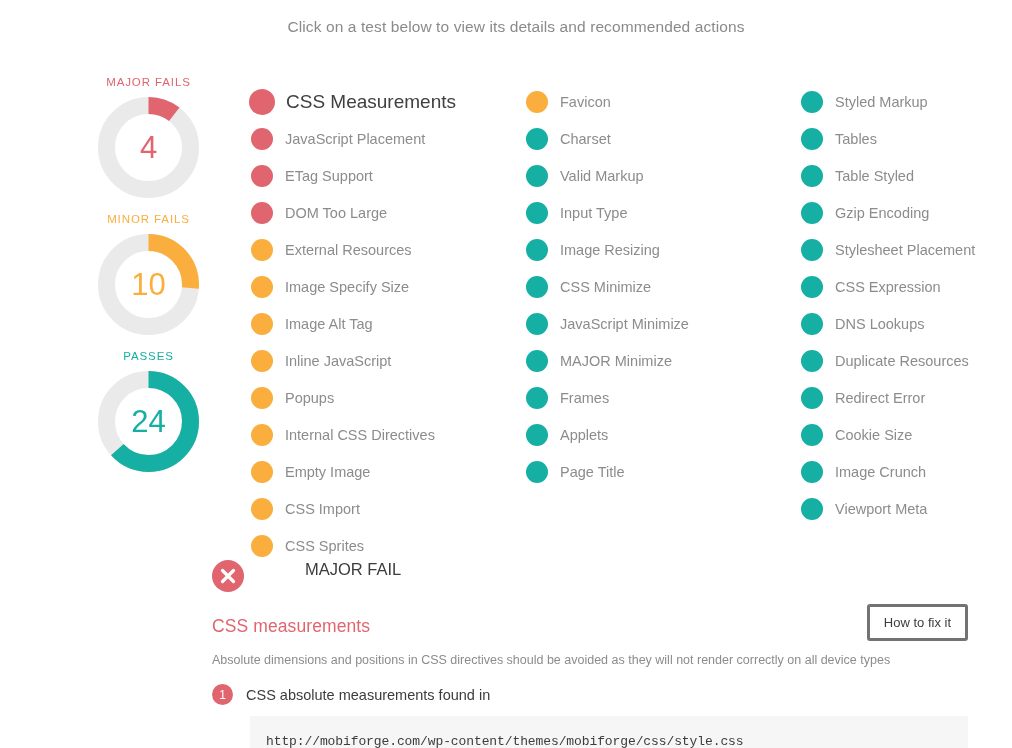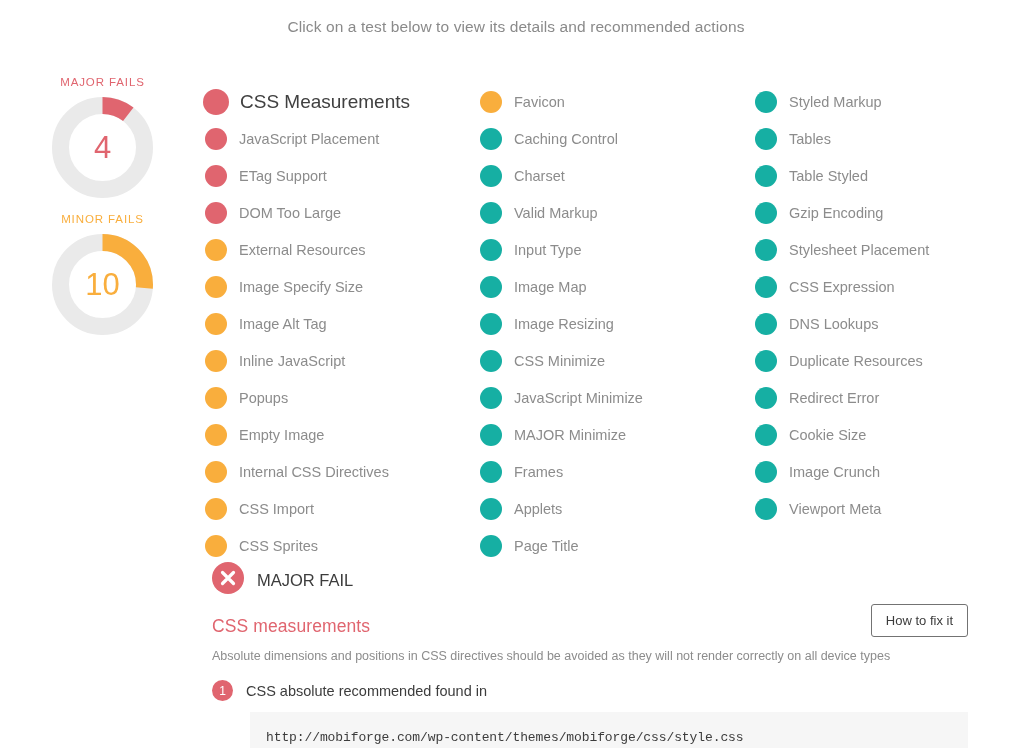--- a/index.html
+++ b/index.html
@@ -23,20 +23,21 @@
     color: #8a8a8a;
     padding-top: 18px;
     letter-spacing: .1px;
     margin-left: 20px;
   }
 
   
   .layout {
     display: flex;
     align-items: flex-start;
+    margin-left: 46px;
   }
 
   
   .gauges {
     width: 205px;
     flex: 0 0 205px;
     padding-top: 40px;
     box-sizing: border-box;
   }
   .gauge-block {
@@ -107,22 +108,23 @@
 
   
   .detail {
     position: absolute;
     left: 212px;
     top: 560px;
     width: 756px;
   }
   .detail-status {
     display: flex;
-    align-items: center;
+    align-items: flex-start;
     height: 40px;
+    gap: 48px;
   }
   .x-icon { flex: 0 0 32px; margin-right: 13px; }
   .detail-status-text {
     font-size: 16.5px;
     color: #3c3c3c;
   }
   .detail-title-row {
     display: flex;
     align-items: flex-start;
     justify-content: space-between;
@@ -130,21 +132,21 @@
   }
   .detail-title {
     font-size: 17.5px;
     letter-spacing: .1px;
   }
   .fix-button {
     font-family: "Liberation Sans", sans-serif;
     font-size: 13px;
     color: #3c3c3c;
     background: #ffffff;
-    border: 1px solid #737373;
+    border: 3px solid #737373;
     border-radius: 3px;
     padding: 8px 14px;
     margin-top: -12px;
     cursor: pointer;
     white-space: nowrap;
   }
   .detail-desc {
     font-size: 12.5px;
     color: #8c8c8c;
     margin-top: 12px;
@@ -201,20 +203,30 @@
       <div class="gauge-block">
         <div class="gauge-label" style="color: rgb(249, 174, 61);">MINOR FAILS</div>
         <div class="gauge-ring">
           <svg width="107" height="107" viewBox="0 0 107 107">
             <circle cx="53.5" cy="53.5" r="42" fill="none" stroke="#EAEAEA" stroke-width="17"></circle>
             <circle cx="53.5" cy="53.5" r="42" fill="none" stroke="#F9AE3D" stroke-width="17" stroke-dasharray="69.40 194.49" transform="rotate(-90 53.5 53.5)"></circle>
           </svg>
           <div class="gauge-value" style="color: rgb(249, 174, 61);">10</div>
         </div>
       </div>
+      <div class="gauge-block">
+        <div class="gauge-label" style="color: rgb(22, 175, 163);">PASSES</div>
+        <div class="gauge-ring">
+          <svg width="107" height="107" viewBox="0 0 107 107">
+            <circle cx="53.5" cy="53.5" r="42" fill="none" stroke="#EAEAEA" stroke-width="17"></circle>
+            <circle cx="53.5" cy="53.5" r="42" fill="none" stroke="#16AFA3" stroke-width="17" stroke-dasharray="166.78 97.11" transform="rotate(-90 53.5 53.5)"></circle>
+          </svg>
+          <div class="gauge-value" style="color: rgb(22, 175, 163);">24</div>
+        </div>
+      </div>
     </div>
 
   <div class="tests">
       <div class="test-col">
         <div class="test-item selected">
           <span class="dot" style="background: rgb(224, 101, 111);"></span>
           <span class="test-label">CSS Measurements</span>
         </div>
         <div class="test-item">
           <span class="dot" style="background: rgb(224, 101, 111);"></span>
@@ -243,59 +255,51 @@
         <div class="test-item">
           <span class="dot" style="background: rgb(249, 174, 61);"></span>
           <span class="test-label">Inline JavaScript</span>
         </div>
         <div class="test-item">
           <span class="dot" style="background: rgb(249, 174, 61);"></span>
           <span class="test-label">Popups</span>
         </div>
         <div class="test-item">
           <span class="dot" style="background: rgb(249, 174, 61);"></span>
+          <span class="test-label">Internal CSS Directives</span>
+        </div>
+        <div class="test-item">
+          <span class="dot" style="background: rgb(249, 174, 61);"></span>
           <span class="test-label">Empty Image</span>
         </div>
         <div class="test-item">
           <span class="dot" style="background: rgb(249, 174, 61);"></span>
-          <span class="test-label">Internal CSS Directives</span>
-        </div>
-        <div class="test-item">
-          <span class="dot" style="background: rgb(249, 174, 61);"></span>
           <span class="test-label">CSS Import</span>
         </div>
         <div class="test-item">
           <span class="dot" style="background: rgb(249, 174, 61);"></span>
           <span class="test-label">CSS Sprites</span>
         </div>
       </div>
       <div class="test-col">
         <div class="test-item">
           <span class="dot" style="background: rgb(249, 174, 61);"></span>
           <span class="test-label">Favicon</span>
         </div>
         <div class="test-item">
           <span class="dot" style="background: rgb(22, 175, 163);"></span>
-          <span class="test-label">Caching Control</span>
-        </div>
-        <div class="test-item">
-          <span class="dot" style="background: rgb(22, 175, 163);"></span>
           <span class="test-label">Charset</span>
         </div>
         <div class="test-item">
           <span class="dot" style="background: rgb(22, 175, 163);"></span>
           <span class="test-label">Valid Markup</span>
         </div>
         <div class="test-item">
           <span class="dot" style="background: rgb(22, 175, 163);"></span>
           <span class="test-label">Input Type</span>
-        </div>
-        <div class="test-item">
-          <span class="dot" style="background: rgb(22, 175, 163);"></span>
-          <span class="test-label">Image Map</span>
         </div>
         <div class="test-item">
           <span class="dot" style="background: rgb(22, 175, 163);"></span>
           <span class="test-label">Image Resizing</span>
         </div>
         <div class="test-item">
           <span class="dot" style="background: rgb(22, 175, 163);"></span>
           <span class="test-label">CSS Minimize</span>
         </div>
         <div class="test-item">
@@ -388,18 +392,18 @@
   <div class="detail-title-row">
     <div class="detail-title" style="color: rgb(224, 101, 111);">CSS measurements</div>
     <button class="fix-button">How to fix it</button>
   </div>
 
   <div class="detail-desc">Absolute dimensions and positions in CSS directives should be avoided as they will not render correctly on all device types</div>
 
   <div>
       <div class="finding-row">
         <span class="finding-badge" style="background: rgb(224, 101, 111);">1</span>
-        <span class="finding-text">CSS absolute recommended found in</span>
+        <span class="finding-text">CSS absolute measurements found in</span>
       </div>
       <div class="code-box">http://mobiforge.com/wp-content/themes/mobiforge/css/style.css</div>
     </div>
 
 </div>
 
 </body></html>

